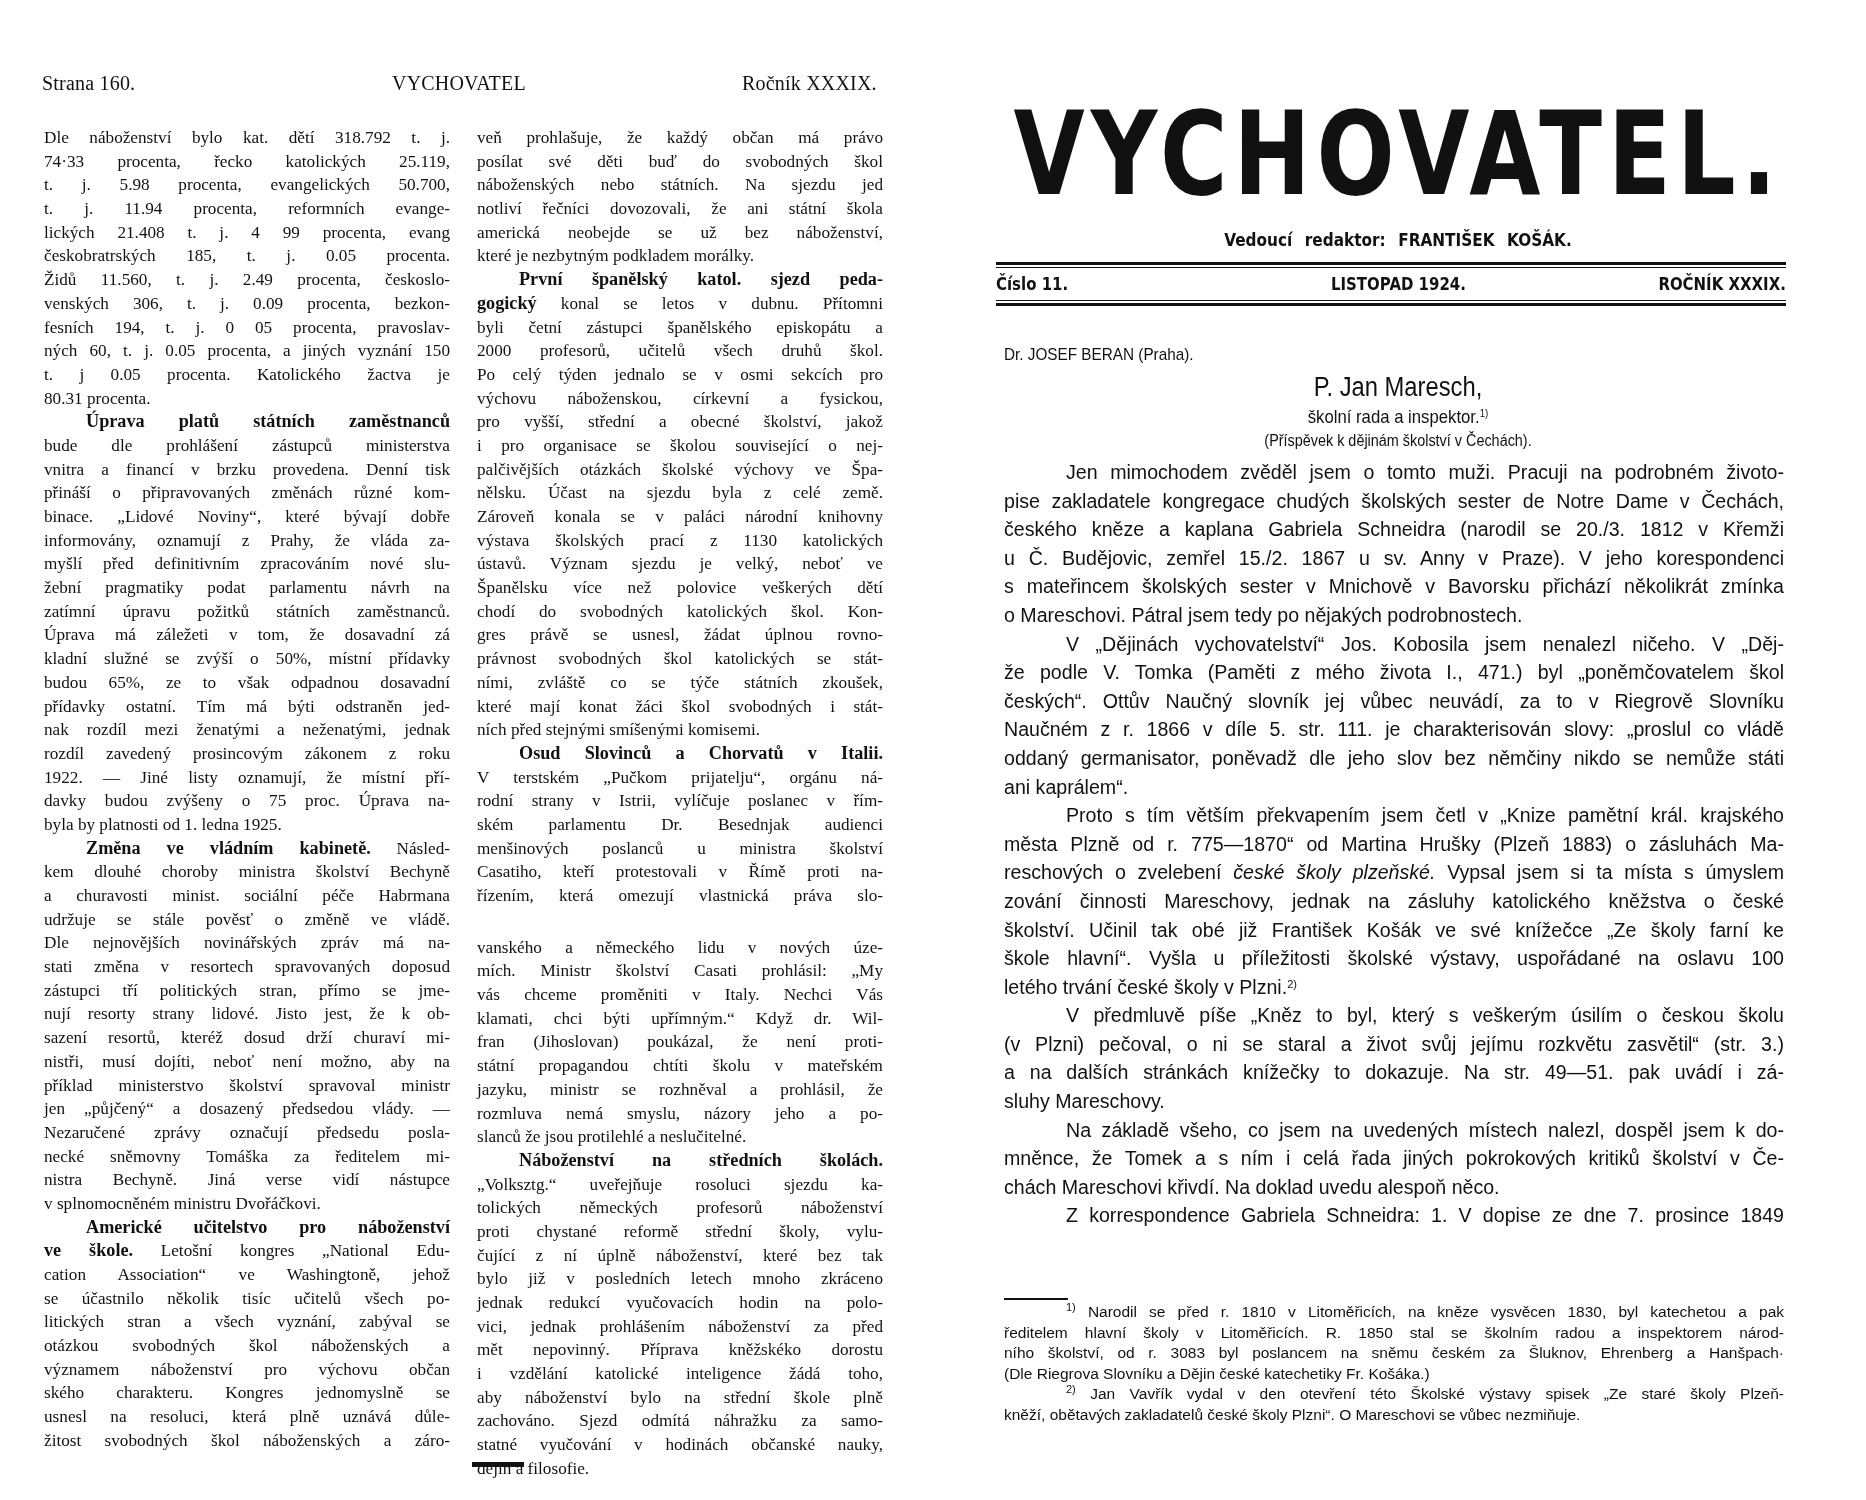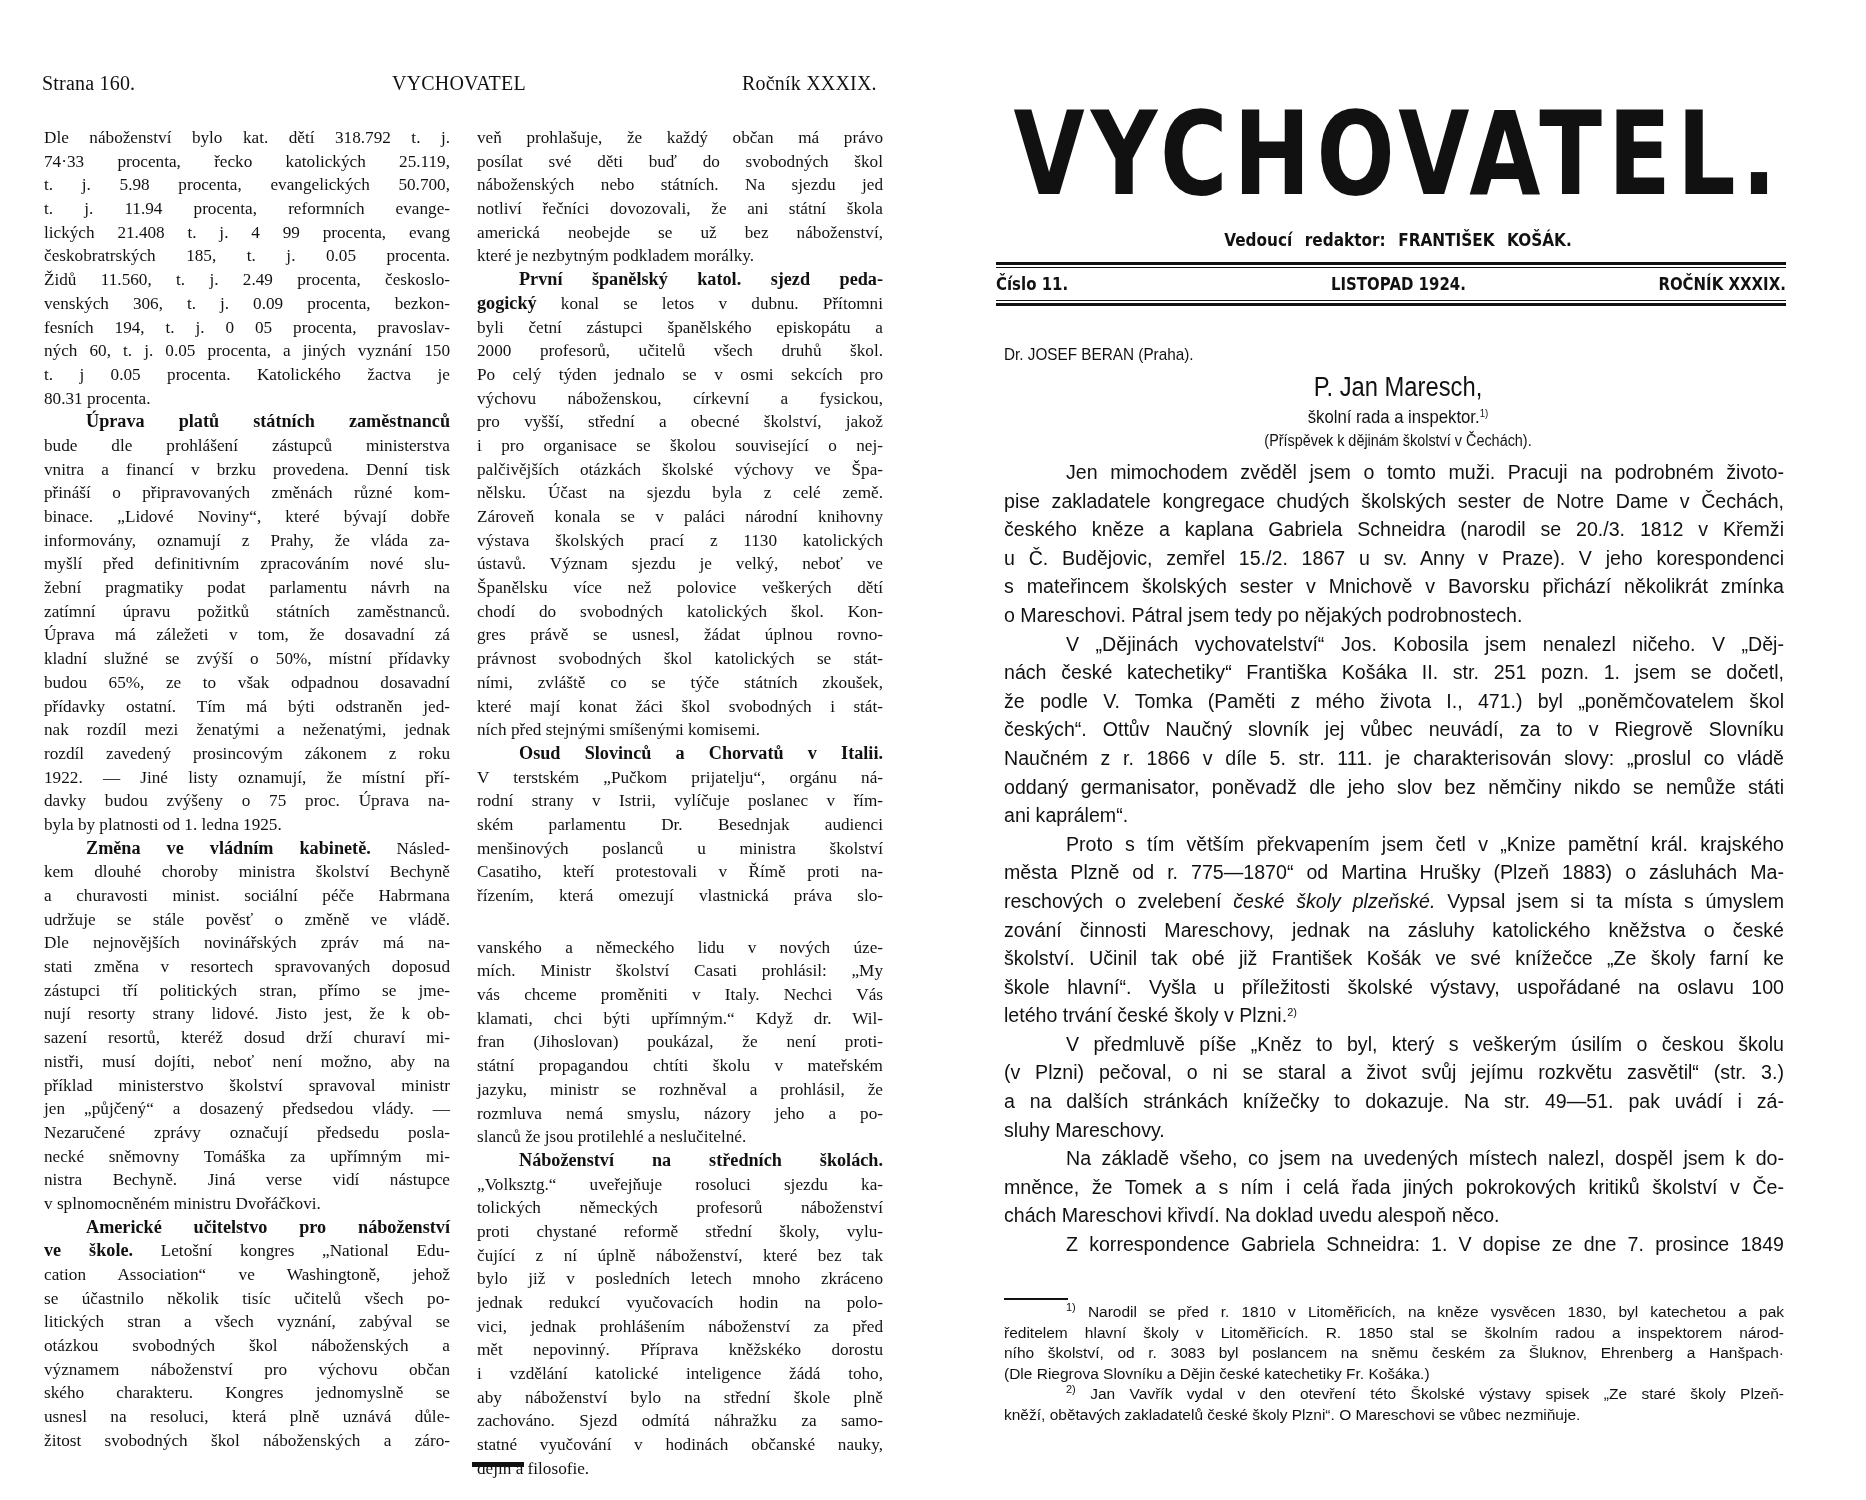--- a/index.html
+++ b/index.html
@@ -178,21 +178,21 @@
       <span class="ln">
         <span style="display: block; text-align: justify; text-align-last: justify;"><span>příklad ministerstvo školství spravoval ministr</span></span>
       </span>
       <span class="ln">
         <span style="display: block; text-align: justify; text-align-last: justify;"><span>jen „půjčený“ a dosazený předsedou vlády. —</span></span>
       </span>
       <span class="ln">
         <span style="display: block; text-align: justify; text-align-last: justify;"><span>Nezaručené zprávy označují předsedu posla-</span></span>
       </span>
       <span class="ln">
-        <span style="display: block; text-align: justify; text-align-last: justify;"><span>necké sněmovny Tomáška za upřímným mi-</span></span>
+        <span style="display: block; text-align: justify; text-align-last: justify;"><span>necké sněmovny Tomáška za ředitelem mi-</span></span>
       </span>
       <span class="ln">
         <span style="display: block; text-align: justify; text-align-last: justify;"><span>nistra Bechyně. Jiná verse vidí nástupce</span></span>
       </span>
       <span class="ln last"><span style="display: inline-block;"><span>v splnomocněném ministru Dvořáčkovi.</span></span></span>
       <span class="ln indent">
         <span style="display: block; text-align: justify; text-align-last: justify;"><span class="hd">Americké učitelstvo pro náboženství</span></span>
       </span>
       <span class="ln">
         <span style="display: block; text-align: justify; text-align-last: justify;"><span class="hd">ve škole.</span><span> Letošní kongres „National Edu-</span></span>
@@ -421,23 +421,20 @@
         <span class="cond" style="display: block; text-align: justify; text-align-last: justify;"><span>u Č. Budějovic, zemřel 15./2. 1867 u sv. Anny v Praze). V jeho korespondenci</span></span>
       </span>
       <span class="ln" style="text-align-last: justify;">
         <span class="cond" style="display: block; text-align: justify; text-align-last: justify;"><span>s mateřincem školských sester v Mnichově v Bavorsku přichází několikrát zmínka</span></span>
       </span>
       <span class="ln last" style="text-align-last: left;"><span class="cond"><span>o Mareschovi. Pátral jsem tedy po nějakých podrobnostech.</span></span></span>
       <span class="ln indent" style="text-align-last: justify;">
         <span class="cond" style="display: block; text-align: justify; text-align-last: justify;"><span>V „Dějinách vychovatelství“ Jos. Kobosila jsem nenalezl ničeho. V „Děj-</span></span>
       </span>
       <span class="ln" style="text-align-last: justify;">
-        <span class="cond" style="display: block; text-align: justify; text-align-last: justify;"><span>nách české katechetiky“ Františka Košáka II. str. 251 pozn. 1. jsem se dočetl,</span></span>
-      </span>
-      <span class="ln" style="text-align-last: justify;">
         <span class="cond" style="display: block; text-align: justify; text-align-last: justify;"><span>že podle V. Tomka (Paměti z mého života I., 471.) byl „poněmčovatelem škol</span></span>
       </span>
       <span class="ln" style="text-align-last: justify;">
         <span class="cond" style="display: block; text-align: justify; text-align-last: justify;"><span>českých“. Ottův Naučný slovník jej vůbec neuvádí, za to v Riegrově Slovníku</span></span>
       </span>
       <span class="ln" style="text-align-last: justify;">
         <span class="cond" style="display: block; text-align: justify; text-align-last: justify;"><span>Naučném z r. 1866 v díle 5. str. 111. je charakterisován slovy: „proslul co vládě</span></span>
       </span>
       <span class="ln" style="text-align-last: justify;">
         <span class="cond" style="display: block; text-align: justify; text-align-last: justify;"><span>oddaný germanisator, poněvadž dle jeho slov bez němčiny nikdo se nemůže státi</span></span>

